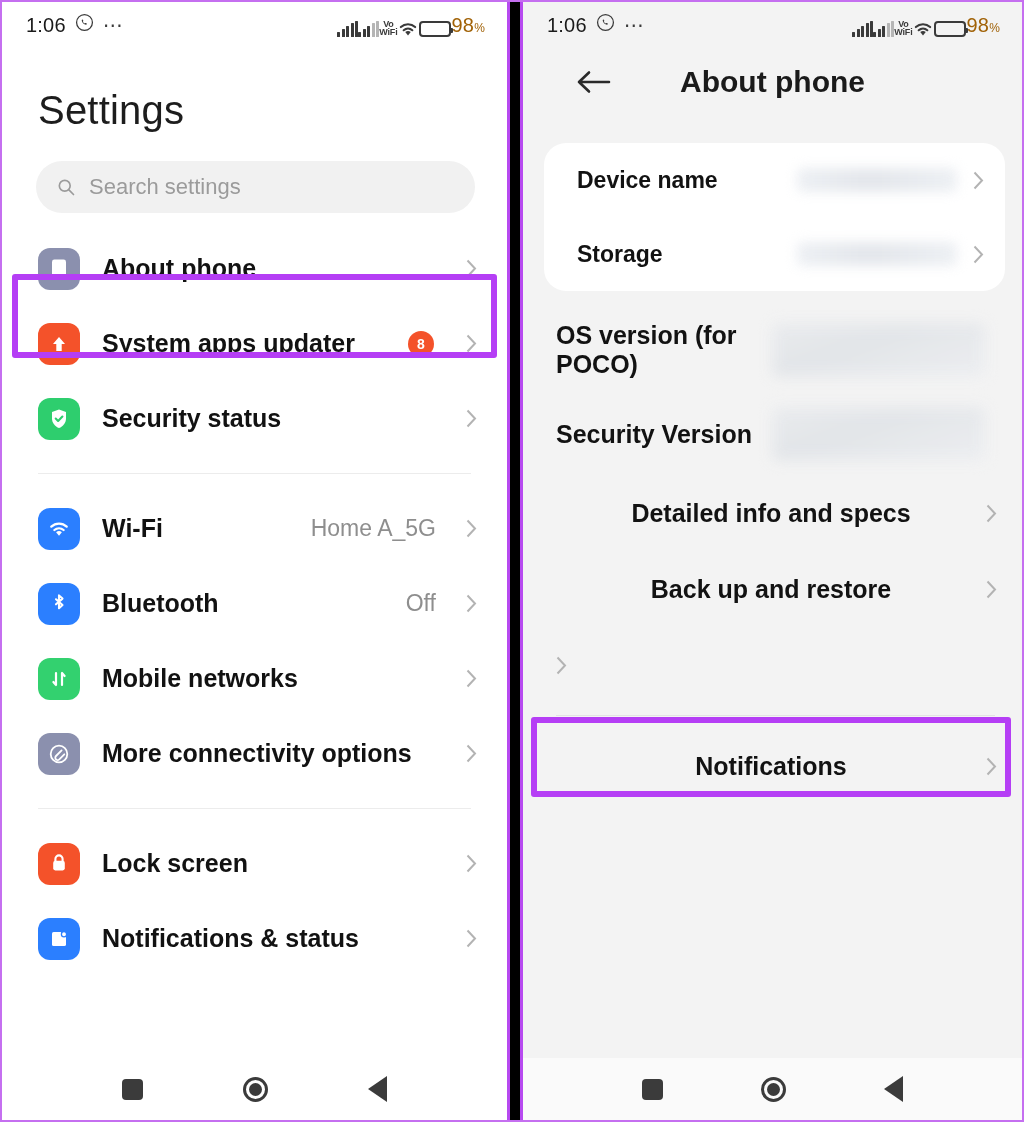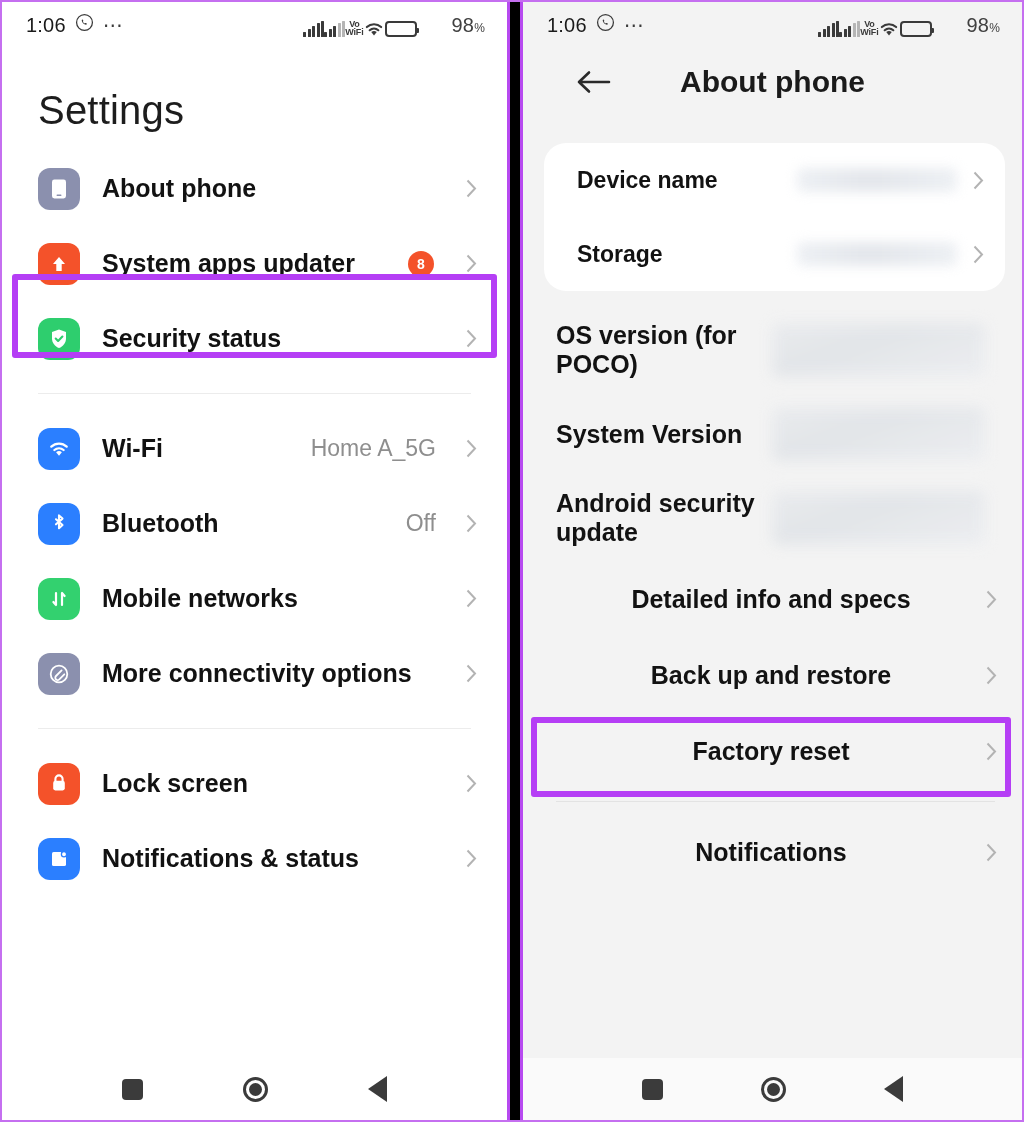--- a/index.html
+++ b/index.html
@@ -58,21 +58,21 @@
   }
   .battery {
     width: 32px; height: 16px; border: 2px solid #3a3a3a; border-radius: 4px;
     position: relative; padding: 1.5px;
   }
   .battery::after {
     content: ""; position: absolute; right: -4px; top: 5px;
     width: 2.5px; height: 5px; background: #3a3a3a; border-radius: 0 1px 1px 0;
   }
   .battery .fill { height: 100%; background: #2a2a2a; border-radius: 1.5px; }
-  .batt-text { font-size: 20px; color: #404040; margin-left: 34px; }
+  .batt-text { font-size: 20px; color: #a16207; }
   .batt-text small { font-size: 12px; }
 
   
   .settings-title {
     font-size: 40px; font-weight: 300; color: #1d1d1d;
     padding: 40px 0 0 36px; letter-spacing: .2px;
   }
   .searchbar {
     margin: 28px 32px 0 34px; height: 52px; border-radius: 26px;
     background: #f1f1f1; display: flex; align-items: center; gap: 13px;
@@ -223,20 +223,29 @@
               <path d="M7.3 10.9a7.2 7.2 0 019.4 0" stroke="#3a3a3a" stroke-width="2.3" fill="none" stroke-linecap="round"></path>
             </svg>
         </span>
         <span class="battery"><span class="fill"></span></span>
         <span class="batt-text"><span>98</span><small>%</small></span>
       </div>
     </div>
 
     <div class="settings-title">Settings</div>
 
+    <div class="searchbar">
+      <span class="search-ico">
+        <svg width="20" height="20" viewBox="0 0 24 24">
+            <circle cx="10.5" cy="10.5" r="6.5" fill="none" stroke="#9b9b9b" stroke-width="2"></circle>
+            <path d="M15.5 15.5L21 21" stroke="#9b9b9b" stroke-width="2" stroke-linecap="round"></path>
+          </svg>
+      </span>
+      <span class="search-ph">Search settings</span>
+    </div>
 
     <div class="slist">
 
       <div class="srow">
         <span class="ico tile-grayblue">
           <svg width="22" height="24" viewBox="0 0 22 24">
               <rect x="4" y="2.5" width="14" height="19" rx="2.4" fill="#fff"></rect>
               <rect x="8.5" y="17.5" width="5" height="1.4" rx=".7" fill="#8b90ae"></rect>
             </svg>
         </span>
@@ -462,46 +471,41 @@
           </span>
       </div>
     </div>
 
     <div class="glist">
       <div class="grow">
         <span class="glabel">OS version (for POCO)</span>
         <span class="gblur"></span>
       </div>
       <div class="grow">
-        <span class="glabel">System Version</span>
-        <span class="gblur"></span>
-      </div>
-      <div class="grow">
-        <span class="glabel">Android security update</span>
+        <span class="glabel">Security Version</span>
         <span class="gblur"></span>
       </div>
 
       <div class="lrow">
         <span class="llabel">Detailed info and specs</span>
         <span class="chev">
             <svg width="11" height="19" viewBox="0 0 11 19">
               <path d="M1.5 1.5L9 9.5l-7.5 8" fill="none" stroke="#b3b3b3" stroke-width="2"></path>
             </svg>
           </span>
       </div>
       <div class="lrow">
         <span class="llabel">Back up and restore</span>
         <span class="chev">
             <svg width="11" height="19" viewBox="0 0 11 19">
               <path d="M1.5 1.5L9 9.5l-7.5 8" fill="none" stroke="#b3b3b3" stroke-width="2"></path>
             </svg>
           </span>
       </div>
       <div class="lrow">
-        <span class="llabel">Factory reset</span>
         <span class="chev">
             <svg width="11" height="19" viewBox="0 0 11 19">
               <path d="M1.5 1.5L9 9.5l-7.5 8" fill="none" stroke="#b3b3b3" stroke-width="2"></path>
             </svg>
           </span>
       </div>
 
       <div class="rsep"></div>
 
       <div class="lrow">

